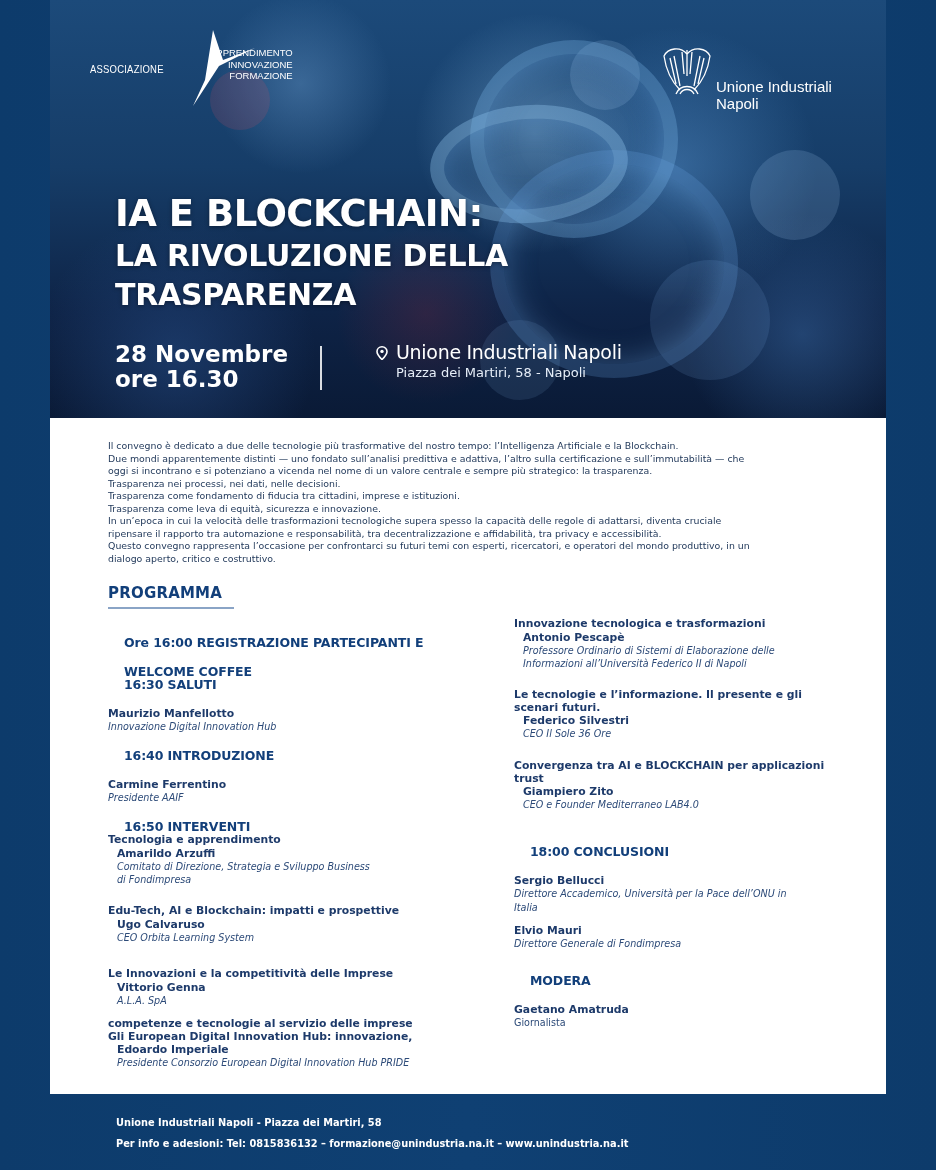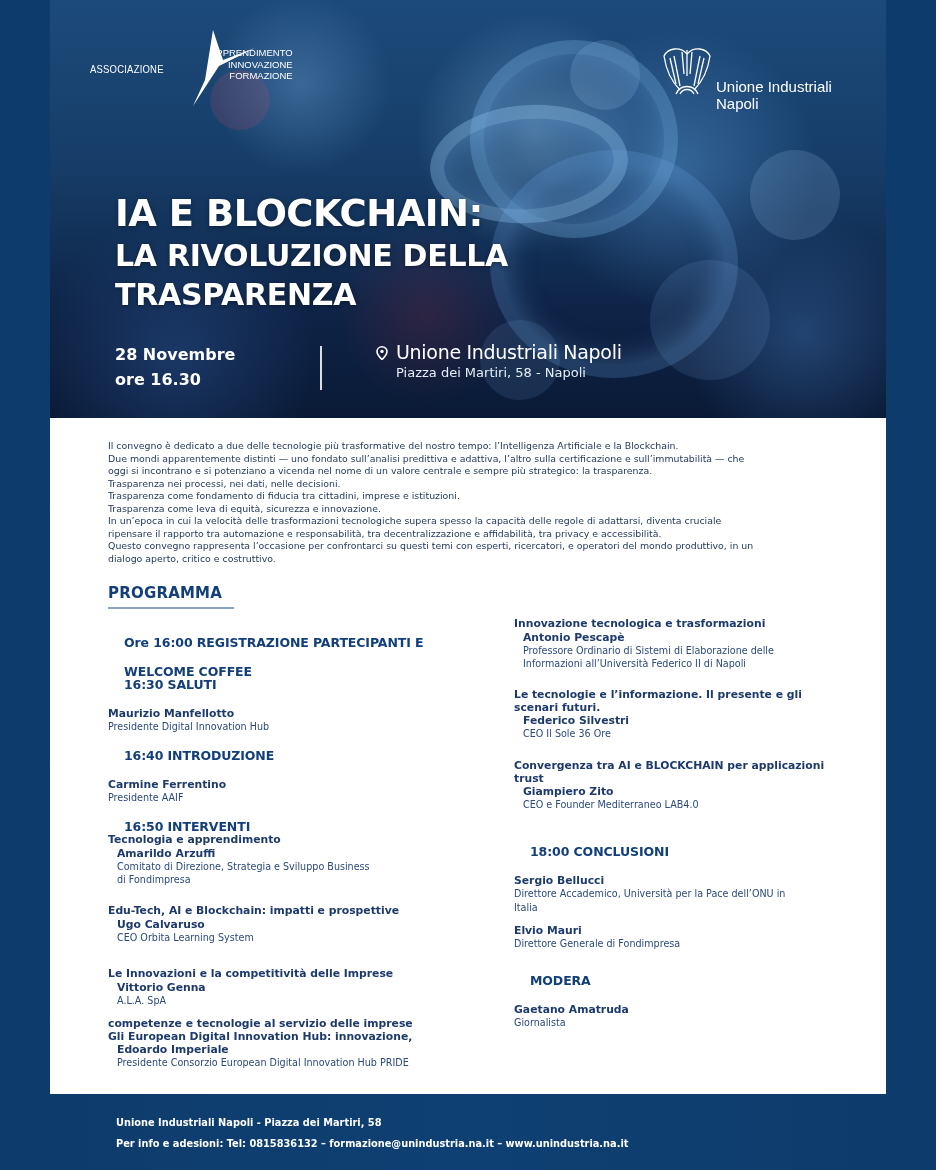--- a/index.html
+++ b/index.html
@@ -51,21 +51,21 @@
   }
   .title {
     position: absolute; left: 65px; top: 192px; color: #fff;
     font-family: "DejaVu Sans", sans-serif; font-weight: bold;
     text-transform: uppercase; text-shadow: 0 1px 4px rgba(0,0,0,0.4);
   }
   .title .l1 { font-size: 37px; line-height: 44px; letter-spacing: -0.5px; }
   .title .l2, .title .l3 { font-size: 30px; line-height: 39px; letter-spacing: -0.3px; }
   .date-block {
     position: absolute; left: 65px; top: 342px; color: #fff; font-weight: bold;
-    font-size: 16px; line-height: 25px;
+    font-size: 23px; line-height: 25px;
   }
   .vsep { position: absolute; left: 270px; top: 346px; width: 2px; height: 44px; background: rgba(255,255,255,0.85); }
   .venue { position: absolute; left: 326px; top: 341px; color: #fff; }
   .venue .pin { position: absolute; left: 0; top: 5px; width: 12px; height: 14px; }
   .venue .vname { position: absolute; left: 20px; top: 0; white-space: nowrap; font-size: 19px; font-weight: normal; letter-spacing: -0.3px; }
   .venue .vaddr { position: absolute; left: 20px; top: 24px; white-space: nowrap; font-size: 13px; color: #e6eef8; }
 
   
   .content {
     position: absolute; left: 50px; top: 418px; width: 836px; height: 676px;
@@ -80,21 +80,21 @@
     position: absolute; left: 58px; top: 166px; color: #123f7a; font-weight: bold;
     font-size: 15px; letter-spacing: 0.2px;
   }
   .prog-underline { position: absolute; left: 58px; top: 189px; width: 126px; height: 2px; background: #8aa4c6; }
   .col { position: absolute; top: 202px; }
   .col-left { left: 58px; width: 360px; }
   .col-right { left: 464px; width: 340px; }
   .sec-title { color: #123f7a; font-weight: bold; font-size: 12.5px; line-height: 13px; margin: 16px; letter-spacing: -0.1px; }
   .talk-title { color: #1d3a6a; font-weight: bold; font-size: 10.8px; line-height: 12.5px; margin: 0; }
   .speaker { color: #1d3a6a; font-weight: bold; font-size: 10.8px; line-height: 13px; margin: 0; }
-  .role { color: #2c4a78; font-size: 9.6px; line-height: 13.5px; margin: 0; }
+  .role { color: #2c4a78; font-style: italic; font-size: 9.6px; line-height: 13.5px; margin: 0; }
   .indent { padding-left: 9px; }
   .plain { font-style: normal; }
   .blk { position: absolute; left: 0; width: 100%; }
 
   
   .footer { position: absolute; left: 116px; color: #fff; font-weight: bold; font-size: 9.8px; white-space: nowrap; }
 </style>
 </head>
 <body>
 
@@ -162,36 +162,36 @@
   <div class="content">
     <div class="intro">
       <p>Il convegno è dedicato a due delle tecnologie più trasformative del nostro tempo: l’Intelligenza Artificiale e la Blockchain.</p>
       <p>Due mondi apparentemente distinti — uno fondato sull’analisi predittiva e adattiva, l’altro sulla certificazione e sull’immutabilità — che</p>
       <p>oggi si incontrano e si potenziano a vicenda nel nome di un valore centrale e sempre più strategico: la trasparenza.</p>
       <p>Trasparenza nei processi, nei dati, nelle decisioni.</p>
       <p>Trasparenza come fondamento di fiducia tra cittadini, imprese e istituzioni.</p>
       <p>Trasparenza come leva di equità, sicurezza e innovazione.</p>
       <p>In un’epoca in cui la velocità delle trasformazioni tecnologiche supera spesso la capacità delle regole di adattarsi, diventa cruciale</p>
       <p>ripensare il rapporto tra automazione e responsabilità, tra decentralizzazione e affidabilità, tra privacy e accessibilità.</p>
-      <p>Questo convegno rappresenta l’occasione per confrontarci su questi temi con esperti, ricercatori, e operatori del mondo produttivo, in un</p>
+      <p>Questo convegno rappresenta l’occasione per confrontarci su futuri temi con esperti, ricercatori, e operatori del mondo produttivo, in un</p>
       <p>dialogo aperto, critico e costruttivo.</p>
     </div>
 
     <div class="programma">PROGRAMMA</div>
     <div class="prog-underline"></div>
 
     <div class="col col-left">
       <div class="blk" style="top:0">
         <p class="sec-title">Ore 16:00 REGISTRAZIONE PARTECIPANTI E</p>
         <p class="sec-title">WELCOME COFFEE</p>
       </div>
       <div class="blk" style="top:42px">
         <p class="sec-title">16:30 SALUTI</p>
         <p class="speaker" style="margin-top:16px">Maurizio Manfellotto</p>
-        <p class="role">Presidente Digital Innovation Hub</p>
+        <p class="role">Innovazione Digital Innovation Hub</p>
       </div>
       <div class="blk" style="top:113px">
         <p class="sec-title">16:40 INTRODUZIONE</p>
         <p class="speaker" style="margin-top:16px">Carmine Ferrentino</p>
         <p class="role">Presidente AAIF</p>
       </div>
       <div class="blk" style="top:184px">
         <p class="sec-title">16:50 INTERVENTI</p>
       </div>
       <div class="blk" style="top:214px">

